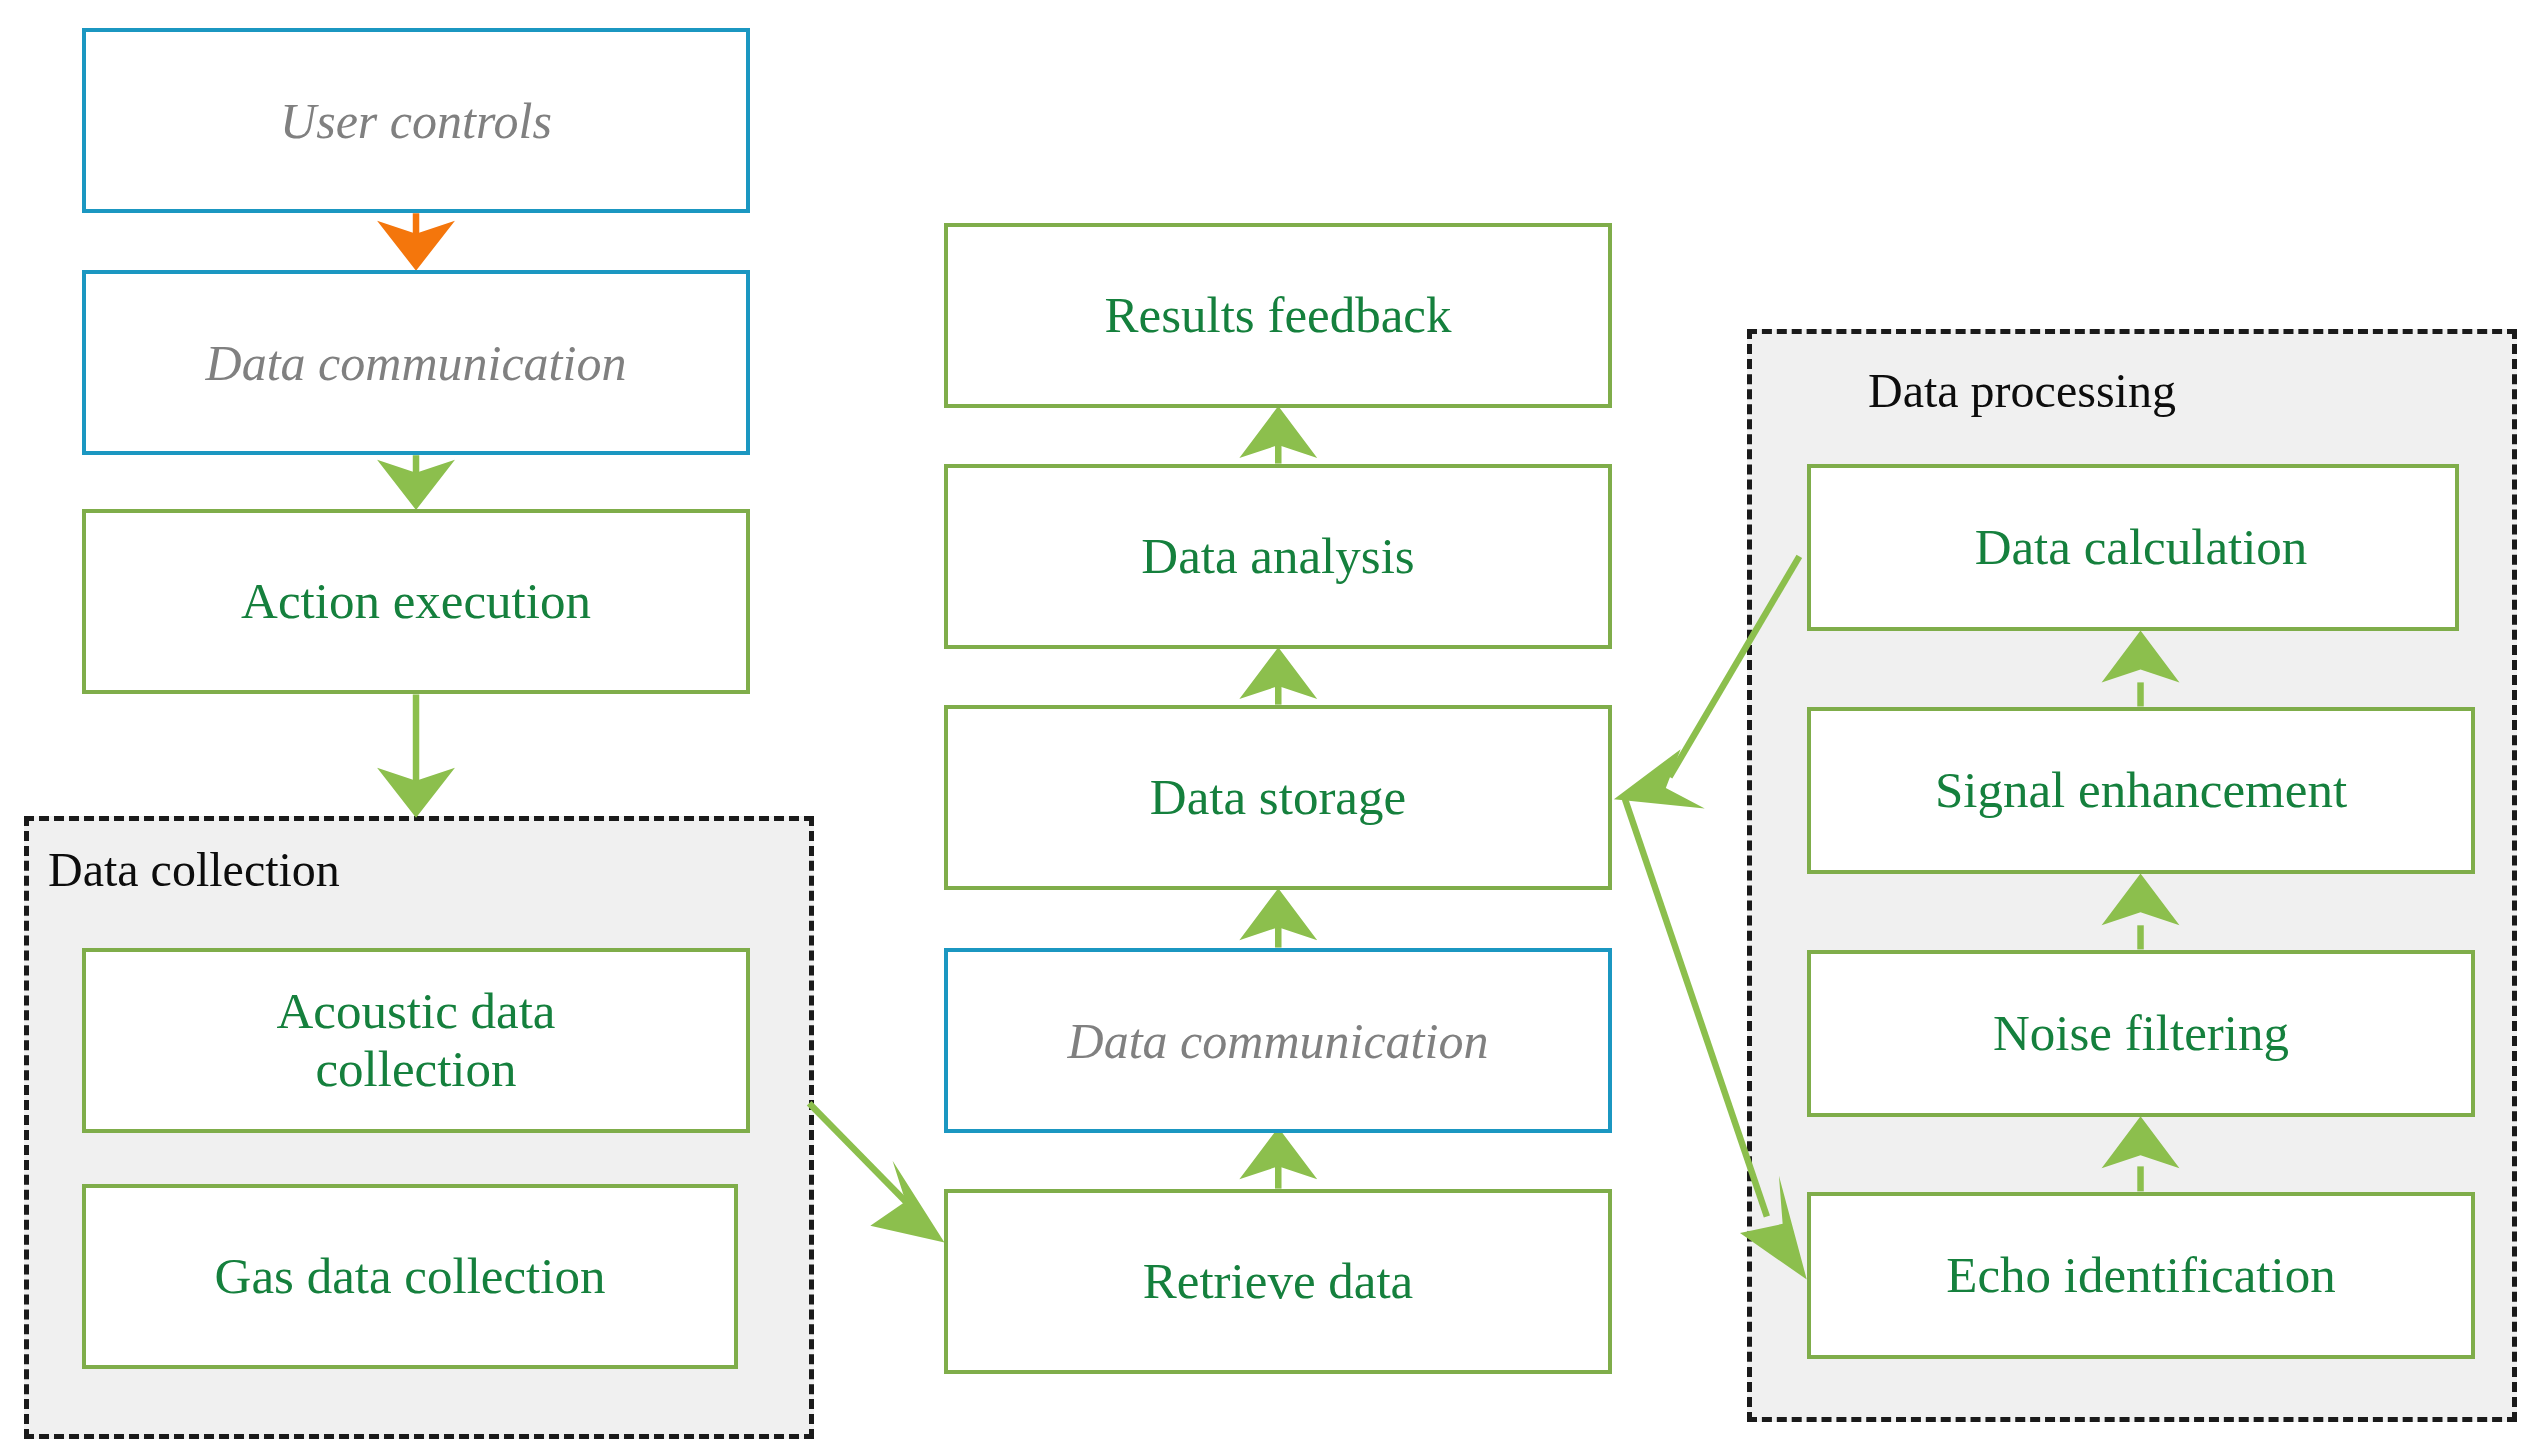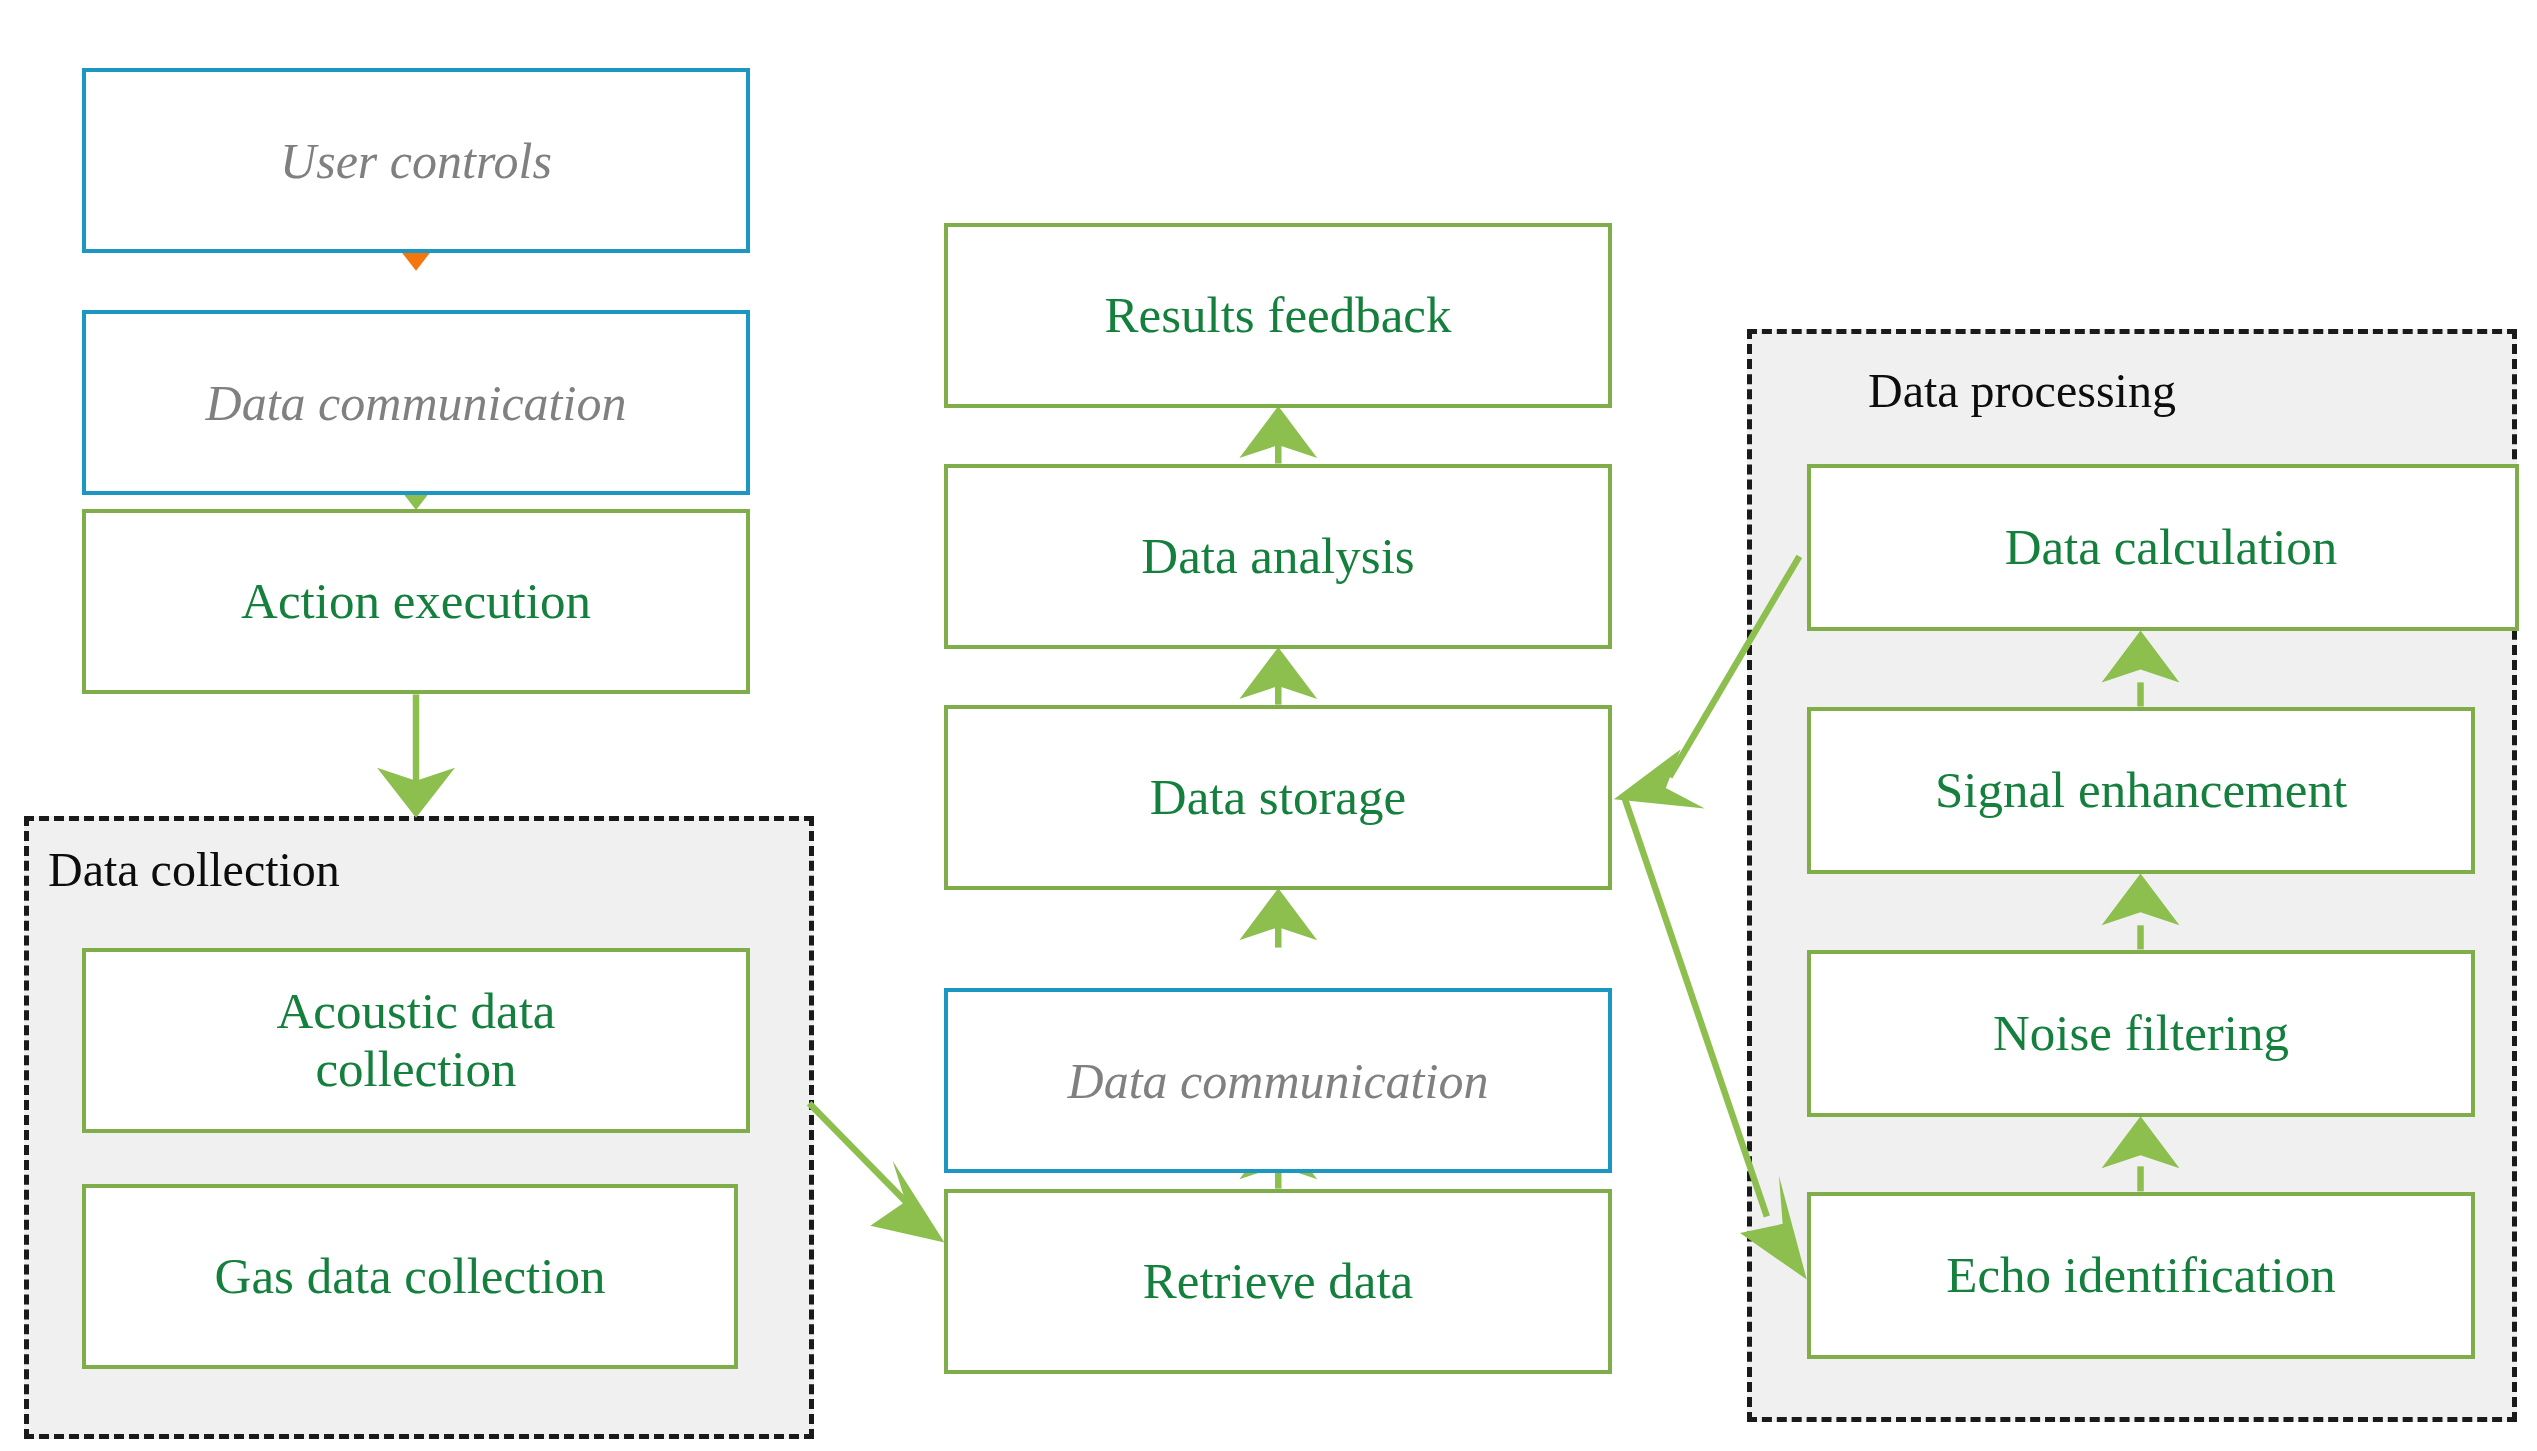--- a/index.html
+++ b/index.html
@@ -7,21 +7,21 @@
   #stage{position:relative;width:2538px;height:1451px;background:#fff;overflow:hidden;}
   .svg-layer{position:absolute;left:0;top:0;width:2538px;height:1451px;pointer-events:none;}
 
   .group{position:absolute;background:#f0f0f0;border:5.6px dashed #1a1a1a;box-sizing:border-box;}
   .group-label{position:absolute;color:#0d0d0d;font-size:48px;line-height:1;white-space:nowrap;}
 
   .node{position:absolute;box-sizing:border-box;background:#ffffff;display:flex;align-items:center;
         justify-content:center;text-align:center;color:#15803d;font-size:51px;line-height:1.12;}
   .node.green{border:4.6px solid #7fad4a;}
   .node.blue{border:4.6px solid #1b97c1;}
-  .node.comm{color:#808080;font-style:italic;font-size:50px;margin-top:40px;}
+  .node.comm{color:#808080;font-style:italic;font-size:50px;}
 </style>
 </head>
 <body>
 
 <div id="stage">
 
   <div class="group" style="left:24px;top:816px;width:790px;height:623px;"></div>
   <div class="group" style="left:1747px;top:329px;width:770px;height:1093px;"></div>
 
   <div class="group-label" style="left:48px;top:846px;">Data collection</div>
@@ -105,21 +105,21 @@
   </div>
 
   <div class="node blue comm" style="left:944px;top:948px;width:668px;height:185px;">
     <span>Data communication</span>
   </div>
 
   <div class="node green" style="left:944px;top:1189px;width:668px;height:185px;">
     <span>Retrieve data</span>
   </div>
 
-  <div class="node green" style="left:1807px;top:464px;width:712px;height:167px;padding-left:16px;">
+  <div class="node green" style="left:1807px;top:464px;width:652px;height:167px;padding-left:16px;">
     <span>Data calculation</span>
   </div>
 
   <div class="node green" style="left:1807px;top:707px;width:668px;height:167px;">
     <span>Signal enhancement</span>
   </div>
 
   <div class="node green" style="left:1807px;top:950px;width:668px;height:167px;">
     <span>Noise filtering</span>
   </div>

